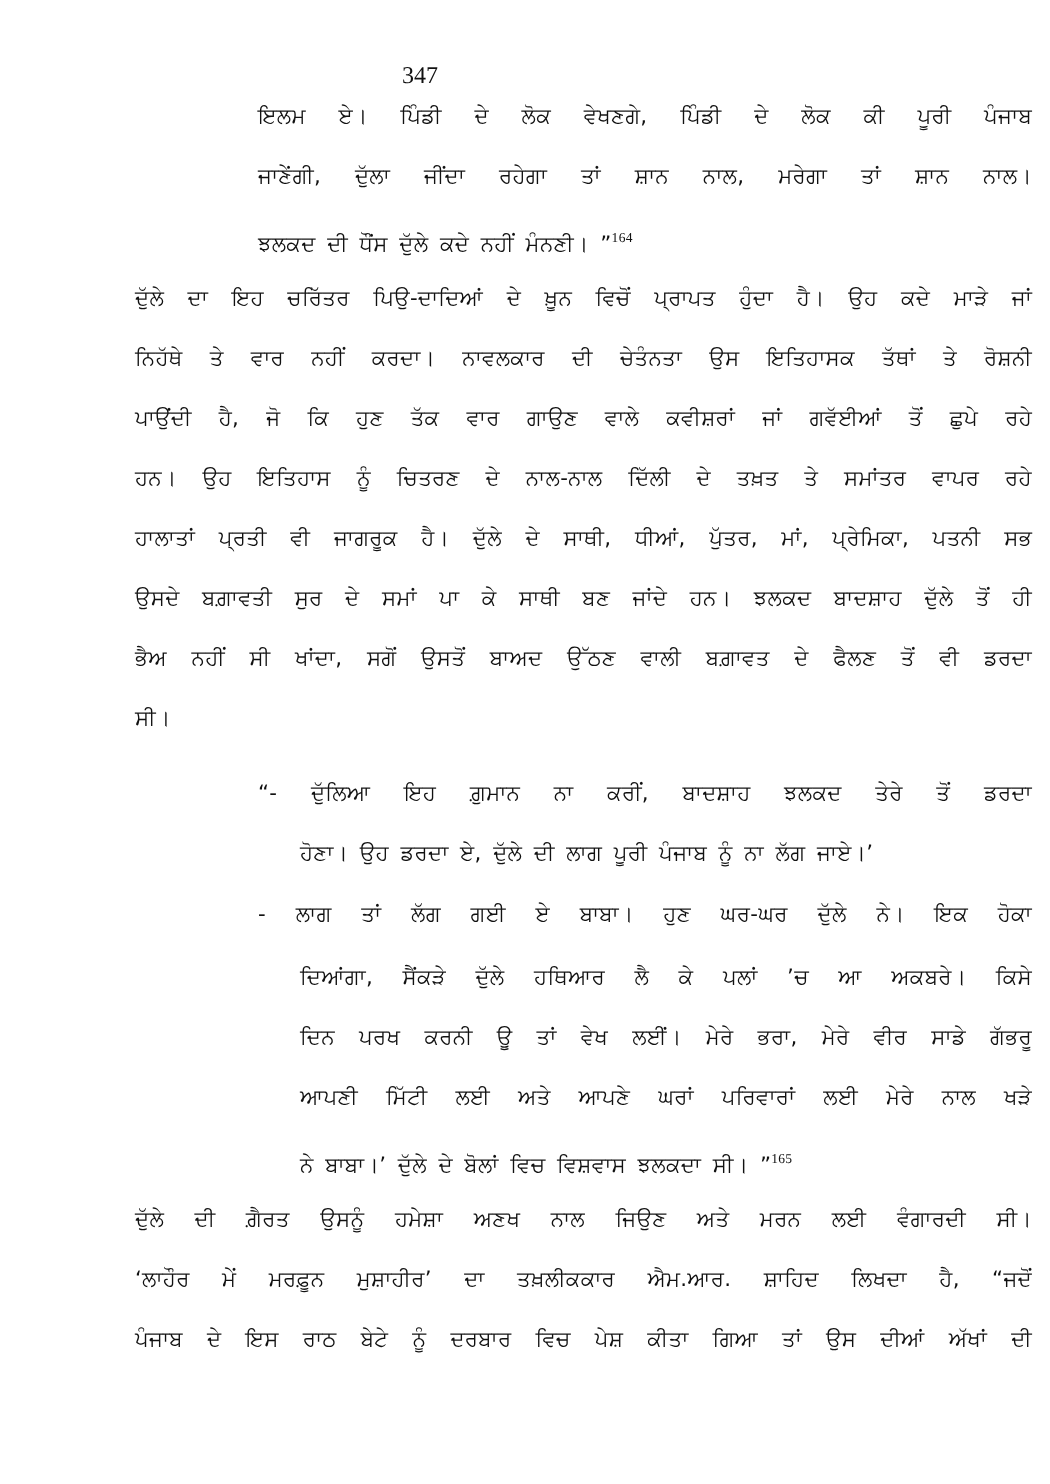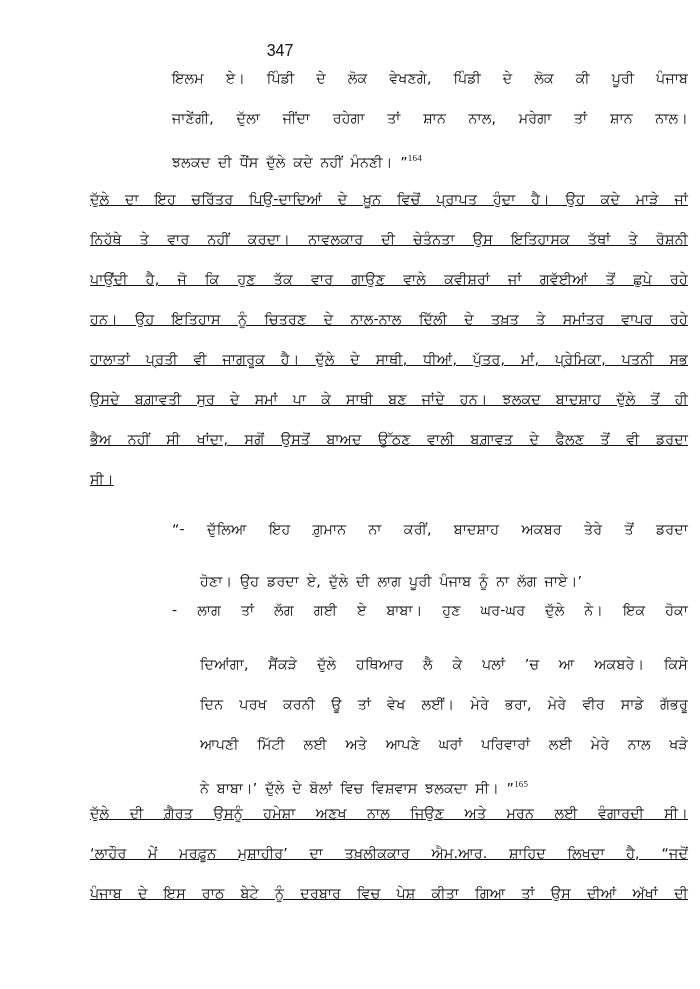--- a/index.html
+++ b/index.html
@@ -1,27 +1,27 @@
 <!DOCTYPE html>
 <html><head>
 <meta charset="utf-8">
 <style>
   html, body { margin: 0; padding: 0; background: #ffffff; }
   body { width: 700px; height: 989px; position: relative; overflow: hidden;
          font-family: "DejaVu Sans", sans-serif; color: #111; }
   .page-number { position: absolute; top: 42px; left: 0; width: 560px; text-align: center;
-                 font-family: Liberation Sans, sans-serif; font-size: 16px; }
+                 font-family: Liberation Serif, serif; font-size: 16px; }
   .line { position: absolute; white-space: nowrap; font-size: 14.2px; line-height: 20px;
           letter-spacing: 0.2px; word-spacing: 3px; }
-  .full { left: 90px; width: 598px; text-align: justify; text-align-last: justify; text-decoration: underline; }
+  .full { left: 90px; width: 598px; text-align: justify; text-align-last: justify; }
   .full.last { text-align-last: left; }
   .q1 { left: 172px; width: 516px; text-align: justify; text-align-last: justify; }
   .q1.last { text-align-last: left; }
   .q2 { left: 172px; width: 516px; text-align: justify; text-align-last: justify; }
-  .q2.indent { left: 200px; width: 488px; margin-top: 12px; }
+  .q2.indent { left: 200px; width: 488px; }
   .q2.last { text-align-last: left; }
   sup { font-family: "Liberation Serif", serif; font-size: 9px; vertical-align: 6px; }
 </style>
 </head>
 <body>
 
 <div>
   <div class="page-number">347</div>
 
   <div>
@@ -35,21 +35,21 @@
     <div class="line full" style="top:229px">ਨਿਹੱਥੇ ਤੇ ਵਾਰ ਨਹੀਂ ਕਰਦਾ। ਨਾਵਲਕਾਰ ਦੀ ਚੇਤੰਨਤਾ ਉਸ ਇਤਿਹਾਸਕ ਤੱਥਾਂ ਤੇ ਰੋਸ਼ਨੀ</div>
     <div class="line full" style="top:269px">ਪਾਉਂਦੀ ਹੈ, ਜੋ ਕਿ ਹੁਣ ਤੱਕ ਵਾਰ ਗਾਉਣ ਵਾਲੇ ਕਵੀਸ਼ਰਾਂ ਜਾਂ ਗਵੱਈਆਂ ਤੋਂ ਛੁਪੇ ਰਹੇ</div>
     <div class="line full" style="top:309px">ਹਨ। ਉਹ ਇਤਿਹਾਸ ਨੂੰ ਚਿਤਰਣ ਦੇ ਨਾਲ-ਨਾਲ ਦਿੱਲੀ ਦੇ ਤਖ਼ਤ ਤੇ ਸਮਾਂਤਰ ਵਾਪਰ ਰਹੇ</div>
     <div class="line full" style="top:349px">ਹਾਲਾਤਾਂ ਪ੍ਰਤੀ ਵੀ ਜਾਗਰੂਕ ਹੈ। ਦੁੱਲੇ ਦੇ ਸਾਥੀ, ਧੀਆਂ, ਪੁੱਤਰ, ਮਾਂ, ਪ੍ਰੇਮਿਕਾ, ਪਤਨੀ ਸਭ</div>
     <div class="line full" style="top:389px">ਉਸਦੇ ਬਗ਼ਾਵਤੀ ਸੁਰ ਦੇ ਸਮਾਂ ਪਾ ਕੇ ਸਾਥੀ ਬਣ ਜਾਂਦੇ ਹਨ। ਝਲਕਦ ਬਾਦਸ਼ਾਹ ਦੁੱਲੇ ਤੋਂ ਹੀ</div>
     <div class="line full" style="top:429px">ਭੈਅ ਨਹੀਂ ਸੀ ਖਾਂਦਾ, ਸਗੋਂ ਉਸਤੋਂ ਬਾਅਦ ਉੱਠਣ ਵਾਲੀ ਬਗ਼ਾਵਤ ਦੇ ਫੈਲਣ ਤੋਂ ਵੀ ਡਰਦਾ</div>
     <div class="line full last" style="top:469px">ਸੀ।</div>
   </div>
 
   <div>
-    <div class="line q2" style="top:519px">“- ਦੁੱਲਿਆ ਇਹ ਗ਼ੁਮਾਨ ਨਾ ਕਰੀਂ, ਬਾਦਸ਼ਾਹ ਅਕਬਰ ਤੇਰੇ ਤੋਂ ਡਰਦਾ</div>
+    <div class="line q2" style="top:519px">“- ਦੁੱਲਿਆ ਇਹ ਗ਼ੁਮਾਨ ਨਾ ਕਰੀਂ, ਬਾਦਸ਼ਾਹ ਝਲਕਦ ਤੇਰੇ ਤੋਂ ਡਰਦਾ</div>
     <div class="line q2 indent last" style="top:559px">ਹੋਣਾ। ਉਹ ਡਰਦਾ ਏ, ਦੁੱਲੇ ਦੀ ਲਾਗ ਪੂਰੀ ਪੰਜਾਬ ਨੂੰ ਨਾ ਲੱਗ ਜਾਏ।’</div>
     <div class="line q2" style="top:600px">- ਲਾਗ ਤਾਂ ਲੱਗ ਗਈ ਏ ਬਾਬਾ। ਹੁਣ ਘਰ-ਘਰ ਦੁੱਲੇ ਨੇ। ਇਕ ਹੋਕਾ</div>
     <div class="line q2 indent" style="top:642px">ਦਿਆਂਗਾ, ਸੈਂਕੜੇ ਦੁੱਲੇ ਹਥਿਆਰ ਲੈ ਕੇ ਪਲਾਂ ’ਚ ਆ ਅਕਬਰੇ। ਕਿਸੇ</div>
     <div class="line q2 indent" style="top:682px">ਦਿਨ ਪਰਖ ਕਰਨੀ ਊ ਤਾਂ ਵੇਖ ਲਈਂ। ਮੇਰੇ ਭਰਾ, ਮੇਰੇ ਵੀਰ ਸਾਡੇ ਗੱਭਰੂ</div>
     <div class="line q2 indent" style="top:722px">ਆਪਣੀ ਮਿੱਟੀ ਲਈ ਅਤੇ ਆਪਣੇ ਘਰਾਂ ਪਰਿਵਾਰਾਂ ਲਈ ਮੇਰੇ ਨਾਲ ਖੜੇ</div>
     <div class="line q2 indent last" style="top:762px"><span>ਨੇ ਬਾਬਾ।’ ਦੁੱਲੇ ਦੇ ਬੋਲਾਂ ਵਿਚ ਵਿਸ਼ਵਾਸ ਝਲਕਦਾ ਸੀ। ”</span><sup>165</sup></div>
   </div>
 
   <div>
     <div class="line full" style="top:803px">ਦੁੱਲੇ ਦੀ ਗ਼ੈਰਤ ਉਸਨੂੰ ਹਮੇਸ਼ਾ ਅਣਖ ਨਾਲ ਜਿਉਣ ਅਤੇ ਮਰਨ ਲਈ ਵੰਗਾਰਦੀ ਸੀ।</div>

